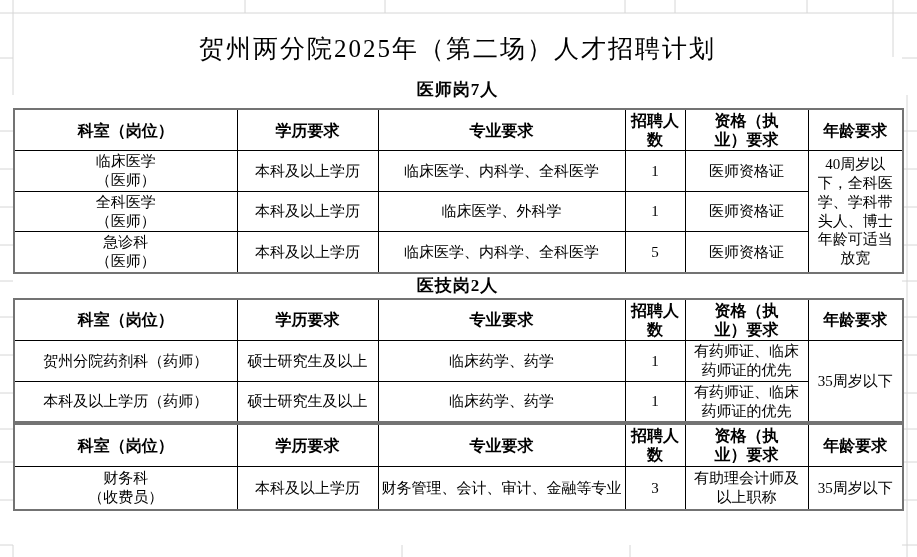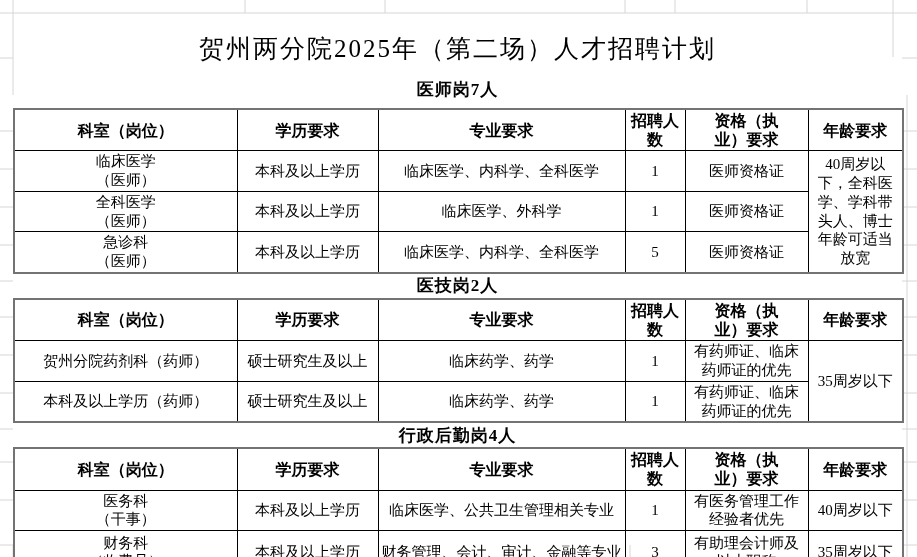--- a/index.html
+++ b/index.html
@@ -127,48 +127,38 @@
     <tr style="height:38px">
       <td class="dept">本科及以上学历（药师）</td>
       <td>硕士研究生及以上</td>
       <td>临床药学、药学</td>
       <td>1</td>
       <td>有药师证、临床药师证的优先</td>
     </tr>
   </tbody>
     </table>
 
-  <div class="sec-heading">行政后勤岗4人</div>
   <table>
     <colgroup>
         <col class="c1">
         <col class="c2">
         <col class="c3">
         <col class="c4">
         <col class="c5">
         <col class="c6">
       </colgroup>
     <tbody>
         <tr style="height:32px">
       <th>科室（岗位）</th>
       <th>学历要求</th>
       <th>专业要求</th>
       <th>招聘人数</th>
       <th class="qual">资格（执业）要求</th>
       <th>年龄要求</th>
     </tr>
-    <tr style="height:38px">
-      <td class="dept">医务科
-（干事）</td>
-      <td>本科及以上学历</td>
-      <td>临床医学、公共卫生管理相关专业</td>
-      <td>1</td>
-      <td>有医务管理工作经验者优先</td>
-      <td class="age">40周岁以下</td>
-    </tr>
     <tr style="height:44px">
       <td class="dept">财务科
 （收费员）</td>
       <td>本科及以上学历</td>
       <td>财务管理、会计、审计、金融等专业</td>
       <td>3</td>
       <td>有助理会计师及以上职称</td>
       <td class="age">35周岁以下</td>
     </tr>
   </tbody>

